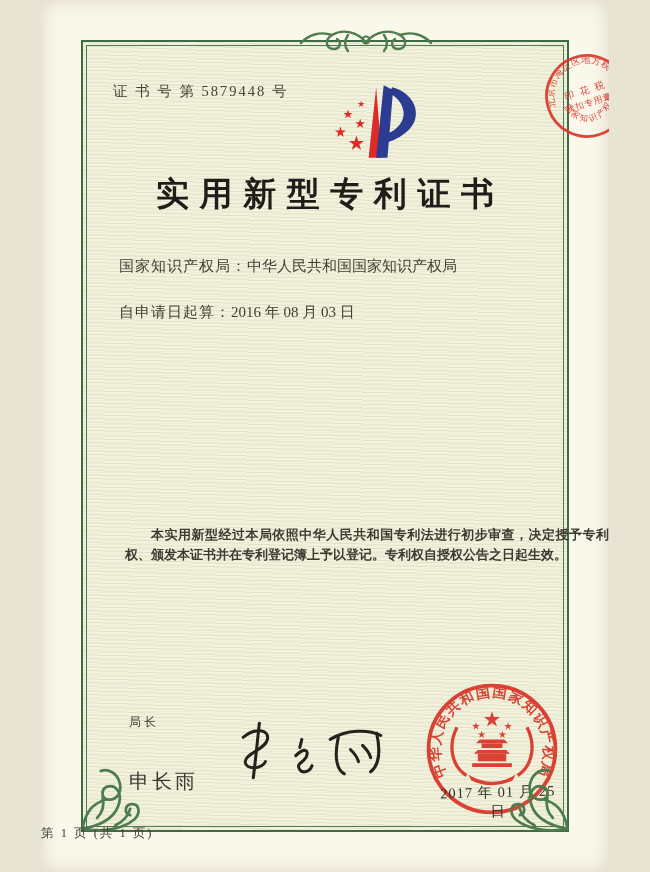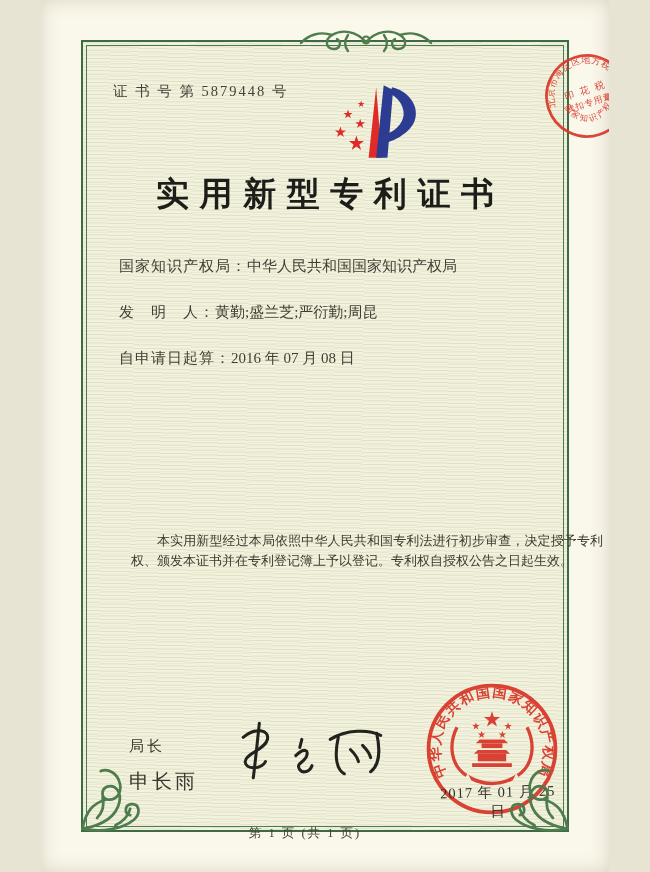--- a/index.html
+++ b/index.html
@@ -23,36 +23,36 @@
   .cert-no{position:absolute;left:72px;top:82px;font-size:14.5px;letter-spacing:2px;color:#45423a;}
   .title{position:absolute;left:0;right:0;top:172px;text-align:center;
     font-size:33px;font-weight:bold;letter-spacing:.32em;color:#1e1d1a;text-indent:.32em;}
 
   .fields{position:absolute;left:78px;top:254px;width:480px;font-size:15px;color:#403d34;}
   .field-row{line-height:24px;margin-bottom:22px;white-space:nowrap;}
   .field-row .lbl{letter-spacing:1px;}
 
   .body-text{position:absolute;left:78px;top:519px;width:496px;
     font-size:13px;line-height:20px;text-align:justify;color:#3c3a30;}
-  .body-text p{margin:12px;text-indent:2em;}
+  .body-text p{margin:6px;text-indent:2em;font-weight:bold;}
 
-  .signer-title{position:absolute;left:88px;top:737px;font-size:15px;letter-spacing:3px;color:#3a382f;}
+  .signer-title{position:absolute;left:88px;top:714px;font-size:12px;letter-spacing:3px;color:#3a382f;}
   .signer-name{position:absolute;left:88px;top:768px;font-size:20px;letter-spacing:3px;color:#3a382f;}
 
   .signature{position:absolute;left:188px;top:716px;width:172px;height:68px;}
 
   .logo{position:absolute;left:260px;top:74px;width:124px;height:94px;}
 
   .tax-stamp{position:absolute;left:500px;top:50px;width:92px;height:92px;
     transform:rotate(-18deg);opacity:.92;}
   .office-seal{position:absolute;left:380px;top:678px;width:142px;height:142px;opacity:.95;}
   .issue-date{position:absolute;left:392px;top:783px;width:130px;text-align:center;
     font-size:14.5px;letter-spacing:1px;color:#33312a;transform:rotate(-1.5deg);}
 
-  .page-footer{position:absolute;left:0;right:40px;top:825px;text-align:center;
+  .page-footer{position:absolute;left:0;right:40px;top:825px;
     font-size:12.5px;letter-spacing:2px;color:#45423a;}
 
   .corner-flourish{position:absolute;width:92px;height:92px;pointer-events:none;}
   .corner-bl{left:34px;top:748px;}
   .corner-br{right:34px;top:748px;transform:scaleX(-1);}
   .top-ornament{position:absolute;left:253px;top:26px;width:144px;height:30px;pointer-events:none;}
 
   svg text{font-family:"Liberation Serif","DejaVu Serif",serif;}
 </style>
 </head>
@@ -119,24 +119,21 @@
     <text x="50" y="61" font-size="9.5" fill="#d8392b" text-anchor="middle" letter-spacing="1">代扣专用章</text>
   </svg>
 
   <div class="title">实用新型专利证书</div>
 
   <div class="fields">
     <div class="field-row">
       <span class="lbl">国家知识产权局：</span><span class="val">中华人民共和国国家知识产权局</span>
     </div>
     <div class="field-row">
-      <span class="lbl">发　明　人：</span><span class="val">黄勤;盛兰芝;严衍勤;周昆</span>
-    </div>
-    <div class="field-row">
-      <span class="lbl">自申请日起算：</span><span class="val">2016 年 07 月 08 日</span>
+      <span class="lbl">自申请日起算：</span><span class="val">2016 年 08 月 03 日</span>
     </div>
   </div>
 
   <div class="body-text">
     <p>本实用新型经过本局依照中华人民共和国专利法进行初步审查，决定授予专利权、颁发本证书并在专利登记簿上予以登记。专利权自授权公告之日起生效。</p>
   </div>
 
   <div class="signer-title">局长</div>
   <div class="signer-name">申长雨</div>
 

